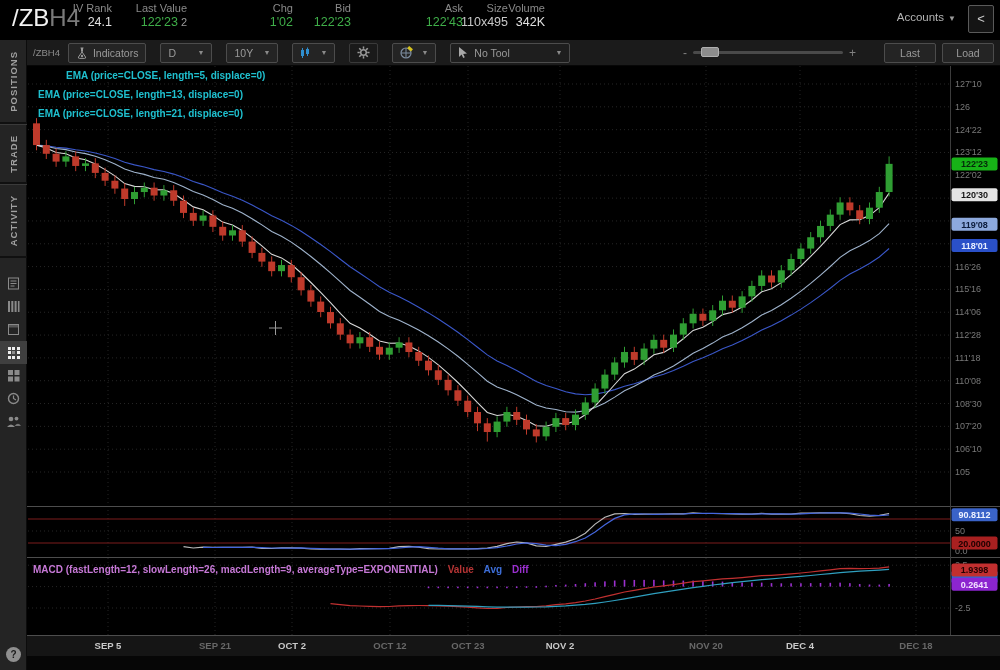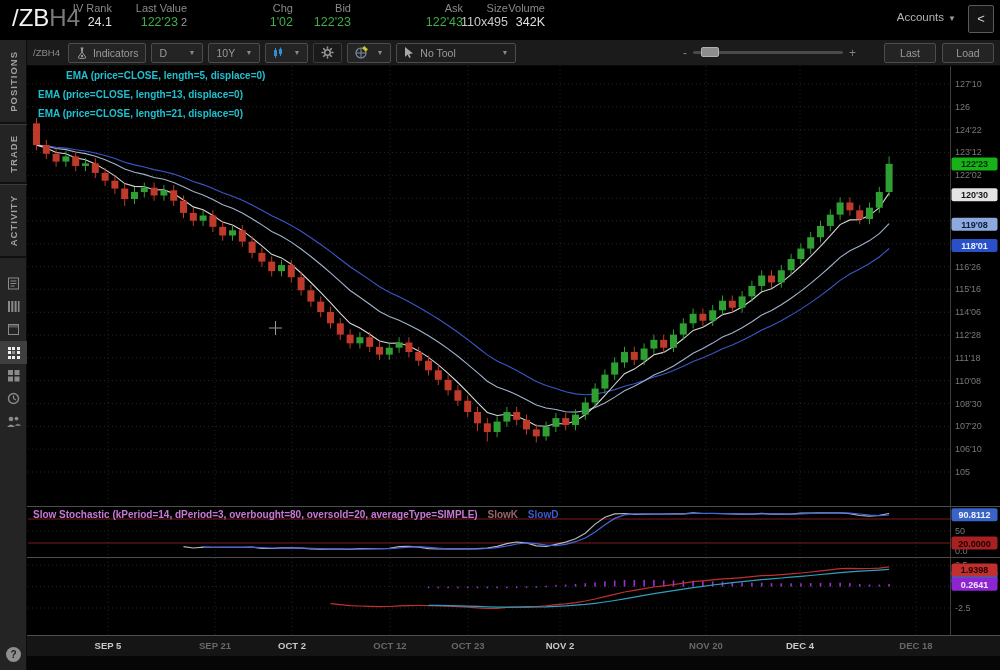--- a/index.html
+++ b/index.html
@@ -18,21 +18,21 @@
   .stat .extra{font-size:11px;color:#9a9a9a;margin-left:3px;}
   #accounts{position:absolute;right:44px;top:11px;font-size:11.5px;color:#b4b4b4;cursor:default;}
   #accounts .caret{font-size:8px;color:#9a9a9a;margin-left:4px;}
   #collapse-btn{position:absolute;right:6px;top:5px;width:26px;height:28px;border:1px solid #5a5a5a;
       background:#141414;color:#cfcfcf;font-size:13px;text-align:center;line-height:26px;border-radius:2px;}
   
   #toolbar{position:absolute;left:27px;top:40px;width:973px;height:26px;background:#1b1b1b;
       border-bottom:1px solid #070707;z-index:25;display:flex;align-items:center;}
   .tb-sym{font-size:9.5px;color:#8c8c8c;margin:0 8px 0 6px;}
   .tb-btn{height:20px;background:#242424;border:1px solid #4c4c4c;border-radius:2px;color:#9a9a9a;
-      font-size:10.5px;display:flex;align-items:center;padding:0 7px;margin-right:5px;}
+      font-size:10.5px;display:flex;align-items:center;padding:0 7px;margin-right:14px;}
   .tb-btn .caret{font-size:7px;color:#8a8a8a;margin-left:7px;}
   .tb-spacer{flex:1;}
   .tb-slider{display:flex;align-items:center;margin-right:22px;}
   .tb-slider .minus,.tb-slider .plus{color:#808080;font-size:12px;margin:0 6px;}
   .tb-track{position:relative;width:150px;height:3px;background:#4a4a4a;border-radius:2px;}
   .tb-handle{position:absolute;left:8px;top:-4px;width:18px;height:10px;background:#8d8d8d;
       border:1px solid #b0b0b0;border-radius:2px;}
   .tb-save{width:52px;justify-content:center;margin-right:6px;}
   
   #sidebar{position:absolute;left:0;top:40px;width:27px;height:630px;background:#242424;z-index:26;
@@ -592,18 +592,19 @@
     </div>
     <div id="help-slot">
       <div class="help-circle">?</div>
     </div>
   </div>
 
   <div class="ema-label" style="top:70px;padding-left:28px;">EMA (price=CLOSE, length=5, displace=0)</div>
   <div class="ema-label" style="top:89px;">EMA (price=CLOSE, length=13, displace=0)</div>
   <div class="ema-label" style="top:108px;">EMA (price=CLOSE, length=21, displace=0)</div>
   <div id="watermark">/ZBH4</div>
-  <div class="pane-title" style="top:509px;">
-    <span class="t">Slow Stochastic (kPeriod=14, dPeriod=3, overbought=80, oversold=20, averageType=SIMPLE)</span>
-    <span class="lg lg-slowk">SlowK</span>
-    <span class="lg lg-slowd">SlowD</span>
+  <div class="pane-title" style="top:564px;">
+    <span class="t">MACD (fastLength=12, slowLength=26, macdLength=9, averageType=EXPONENTIAL)</span>
+    <span class="lg lg-value">Value</span>
+    <span class="lg lg-avg">Avg</span>
+    <span class="lg lg-diff">Diff</span>
   </div>
 </div>
 
 </body></html>

